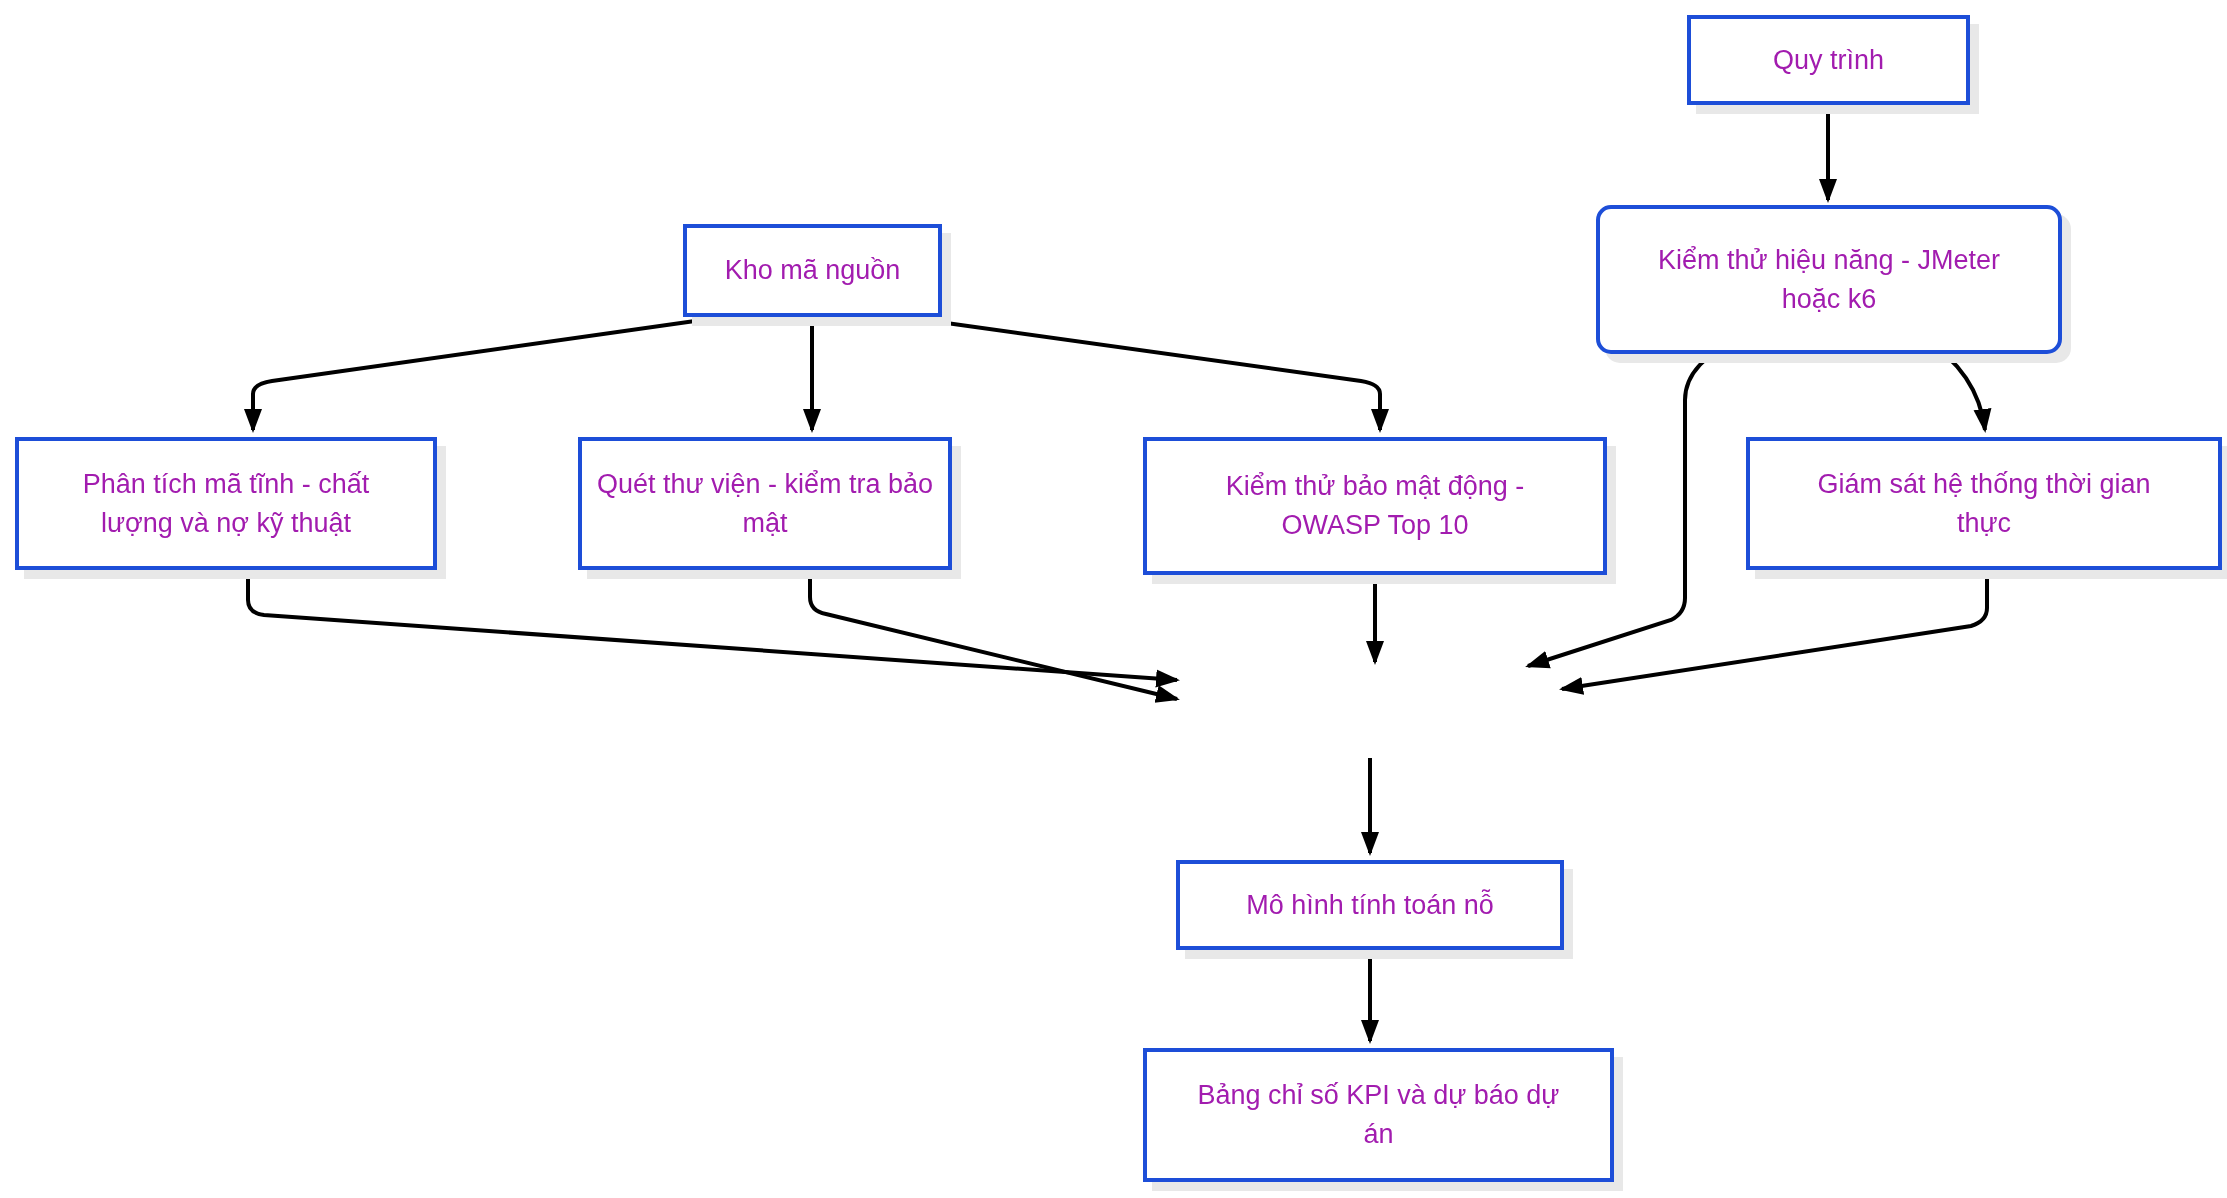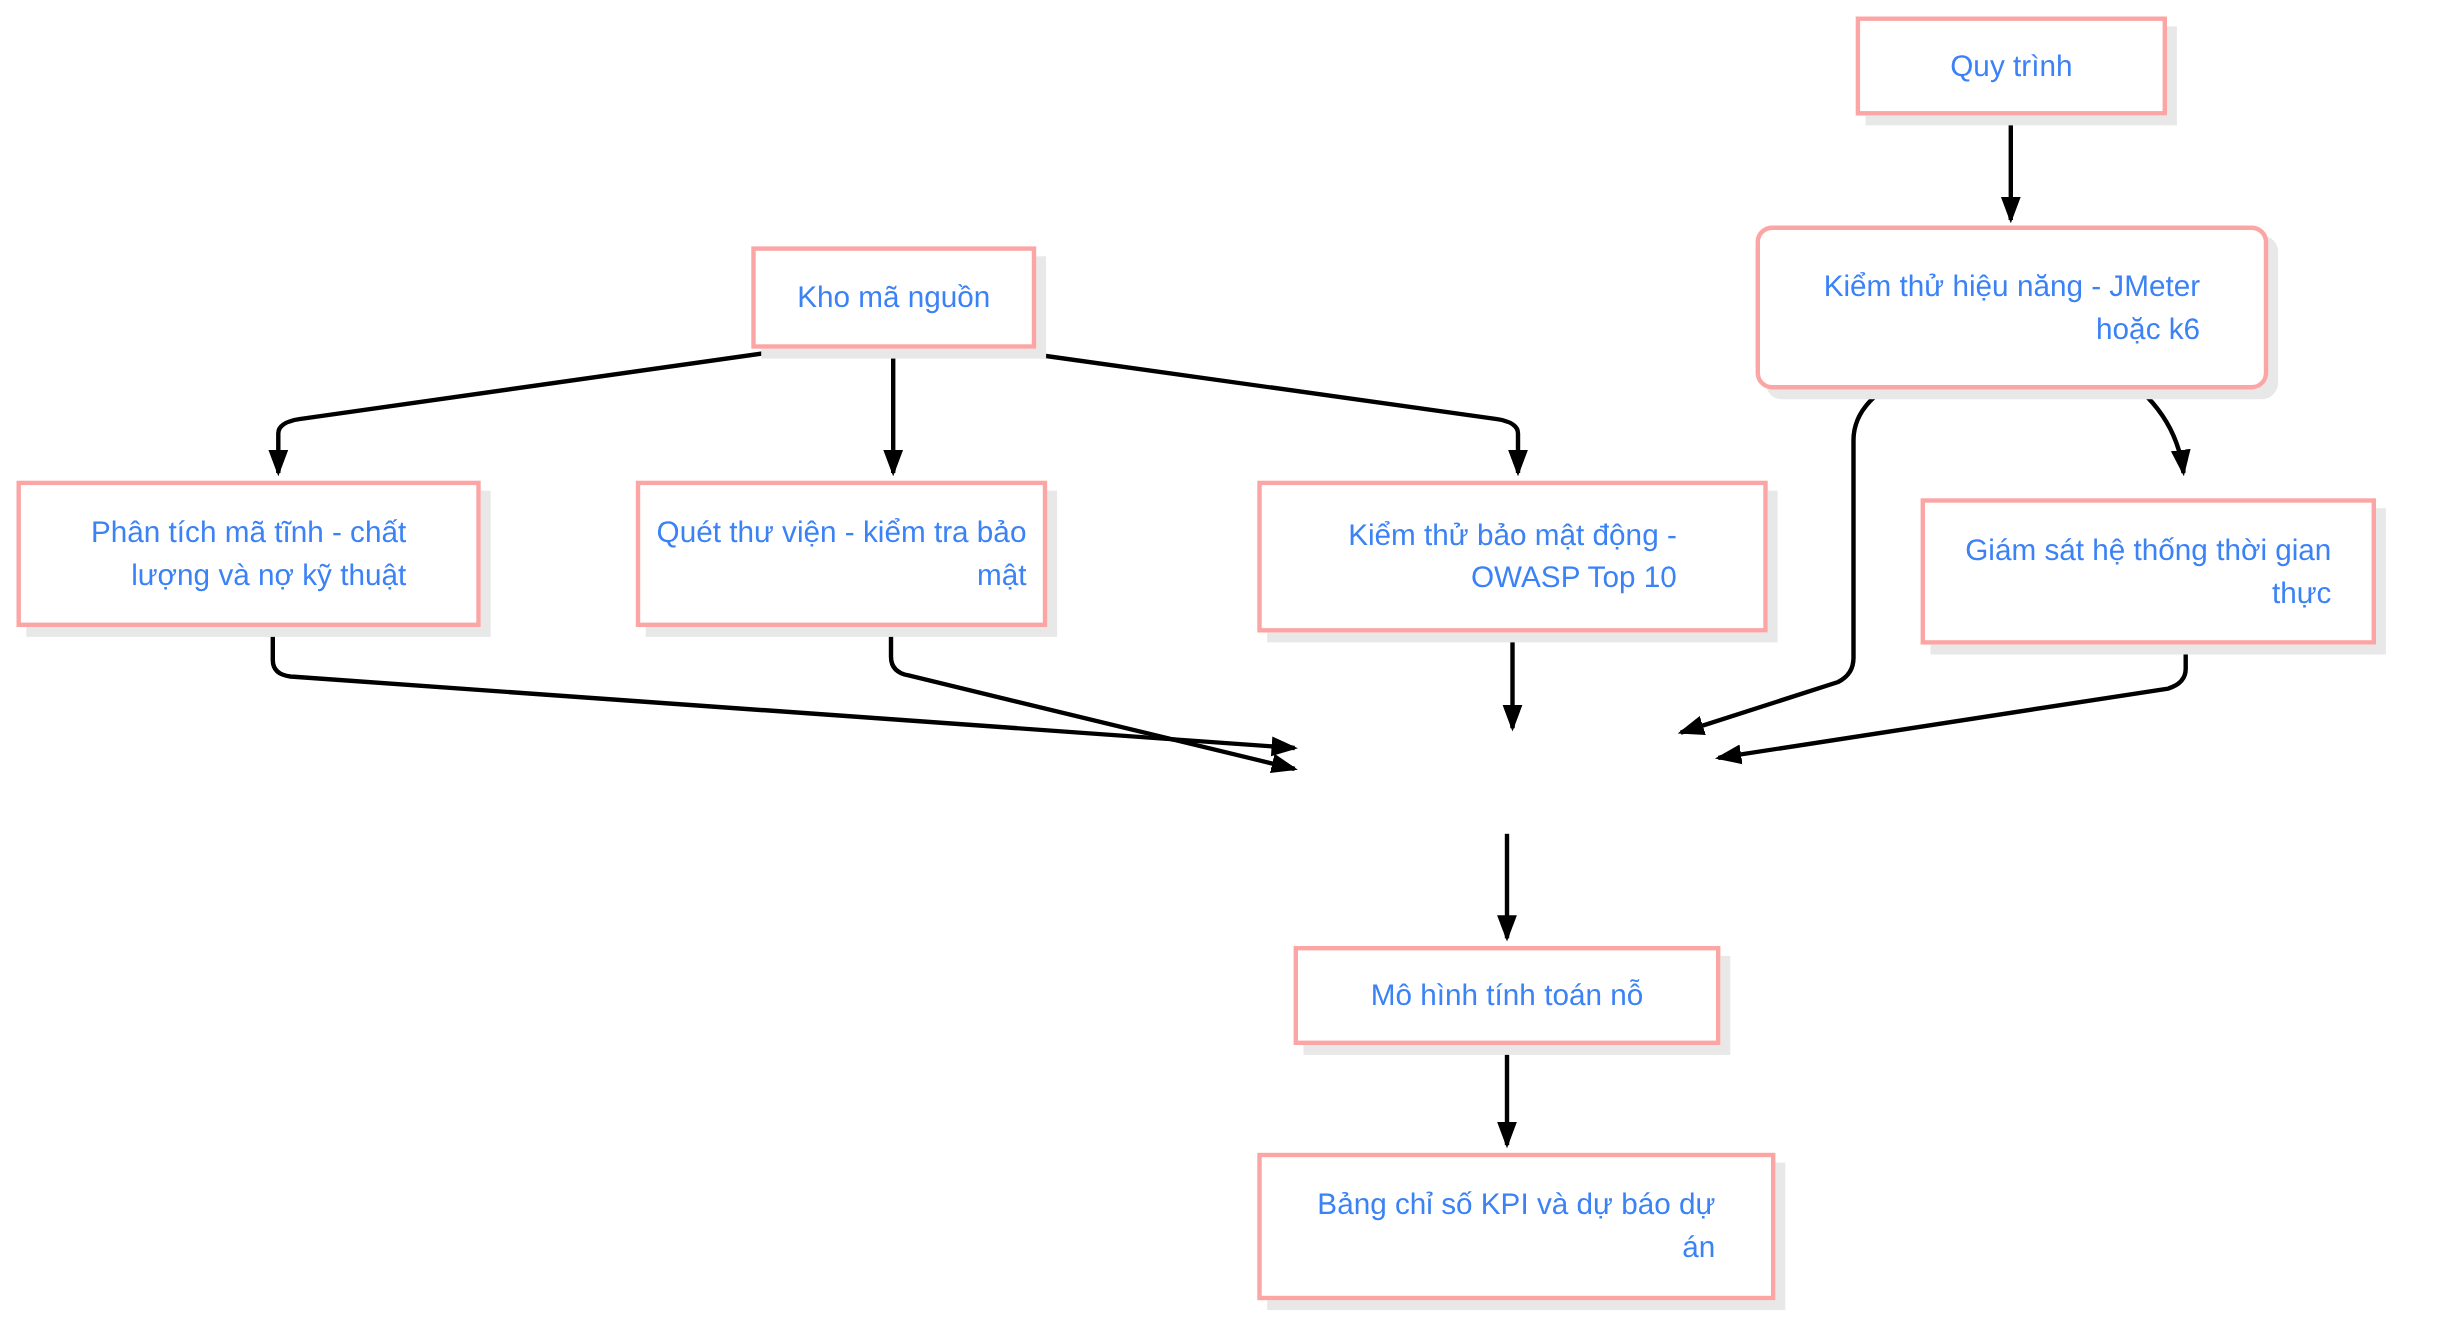--- a/index.html
+++ b/index.html
@@ -19,26 +19,26 @@
     fill: none;
     stroke: #000000;
     stroke-width: 4;
   }
   .node {
     position: absolute;
     box-sizing: border-box;
     display: flex;
     align-items: center;
     justify-content: center;
-    text-align: right;
+    text-align: center;
     white-space: pre-line;
     background: #ffffff;
-    border: 4px solid #fca5a5;
+    border: 4px solid #1d4ed8;
     box-shadow: 9px 9px 0 #e8e8e8;
-    color: #3b82f6;
+    color: #a21caf;
     font-size: 27px;
     line-height: 39px;
   }
 </style>
 </head>
 <body>
 
 <div id="canvas">
 
   <svg id="edges" width="2227" height="1198" viewBox="0 0 2227 1198">
@@ -71,21 +71,21 @@
 
   <div class="node" style="left:15px; top:437px; width:422px; height:133px;">Phân tích mã tĩnh - chất
 lượng và nợ kỹ thuật</div>
 
   <div class="node" style="left:578px; top:437px; width:374px; height:133px;">Quét thư viện - kiểm tra bảo
 mật</div>
 
   <div class="node" style="left:1143px; top:437px; width:464px; height:138px;">Kiểm thử bảo mật động -
 OWASP Top 10</div>
 
-  <div class="node" style="left:1746px; top:453px; width:414px; height:133px;">Giám sát hệ thống thời gian
+  <div class="node" style="left:1746px; top:437px; width:476px; height:133px;">Giám sát hệ thống thời gian
 thực</div>
 
 
   <div class="node" style="left:1176px; top:860px; width:388px; height:90px;">Mô hình tính toán nỗ</div>
 
   <div class="node" style="left:1143px; top:1048px; width:471px; height:134px;">Bảng chỉ số KPI và dự báo dự
 án</div>
 
 </div>
 

